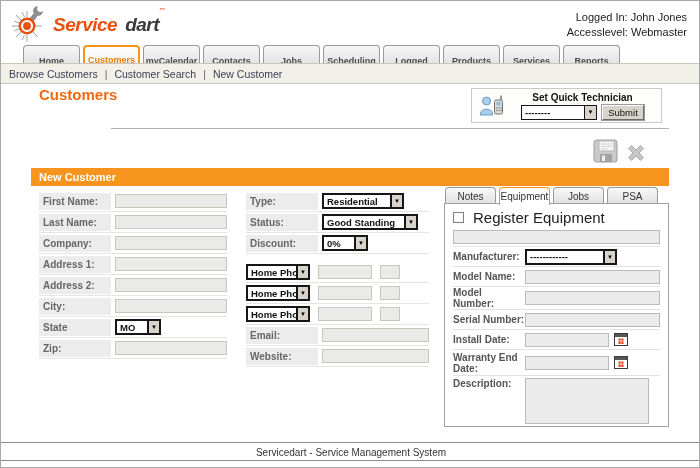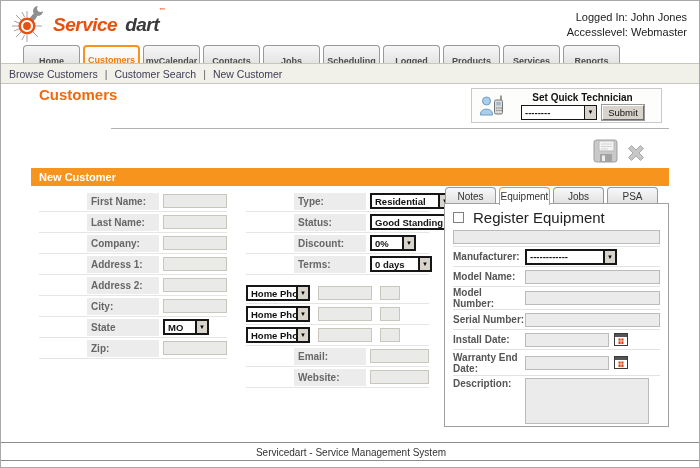--- a/index.html
+++ b/index.html
@@ -63,21 +63,21 @@
   .form-header {
     position:absolute; top:167px; left:30px; width:638px; height:18px;
     background:#f7941e; color:#fff; font-weight:bold; font-size:11px;
     line-height:18px; padding-left:8px;
   }
 
   
   .frow { height:21px; display:flex; align-items:center; border-bottom:1px solid #e5e5e1; }
   .flabel {
     flex:none; width:72px; height:17px; background:#ececec; color:#666;
-    font-size:10px; font-weight:bold; display:flex; align-items:center; padding-left:4px;margin-left:48px;
+    font-size:10px; font-weight:bold; display:flex; align-items:center; padding-left:4px;
   }
   input.finput {
     margin-left:4px; flex:1; height:14px; min-width:0;
     background:#eaeae8; border:1px solid #c9c6bd; font-size:10px; padding:0 2px;
   }
   .col-left { position:absolute; top:190px; left:38px; width:188px; }
   .col-mid  { position:absolute; top:190px; left:245px; width:183px; }
   .gap8 { height:8px; }
 
   
@@ -291,27 +291,20 @@
         <span class="arw">▼</span>
       </div>
     </div>
     <div class="frow">
       <div class="flabel">Discount:</div>
       <div class="wsel w46">
         <span class="txt">0%</span>
         <span class="arw">▼</span>
       </div>
     </div>
-    <div class="frow">
-      <div class="flabel">Terms:</div>
-      <div class="wsel w62">
-        <span class="txt">0 days</span>
-        <span class="arw">▼</span>
-      </div>
-    </div>
 
     <div class="gap8"></div>
 
     <div class="frow phone-row">
       <div class="wsel w64 noml">
         <span class="txt">Home Phone</span>
         <span class="arw">▼</span>
       </div>
       <input class="pinp1" type="text" style="">
       <input class="pinp2" type="text" style="">

